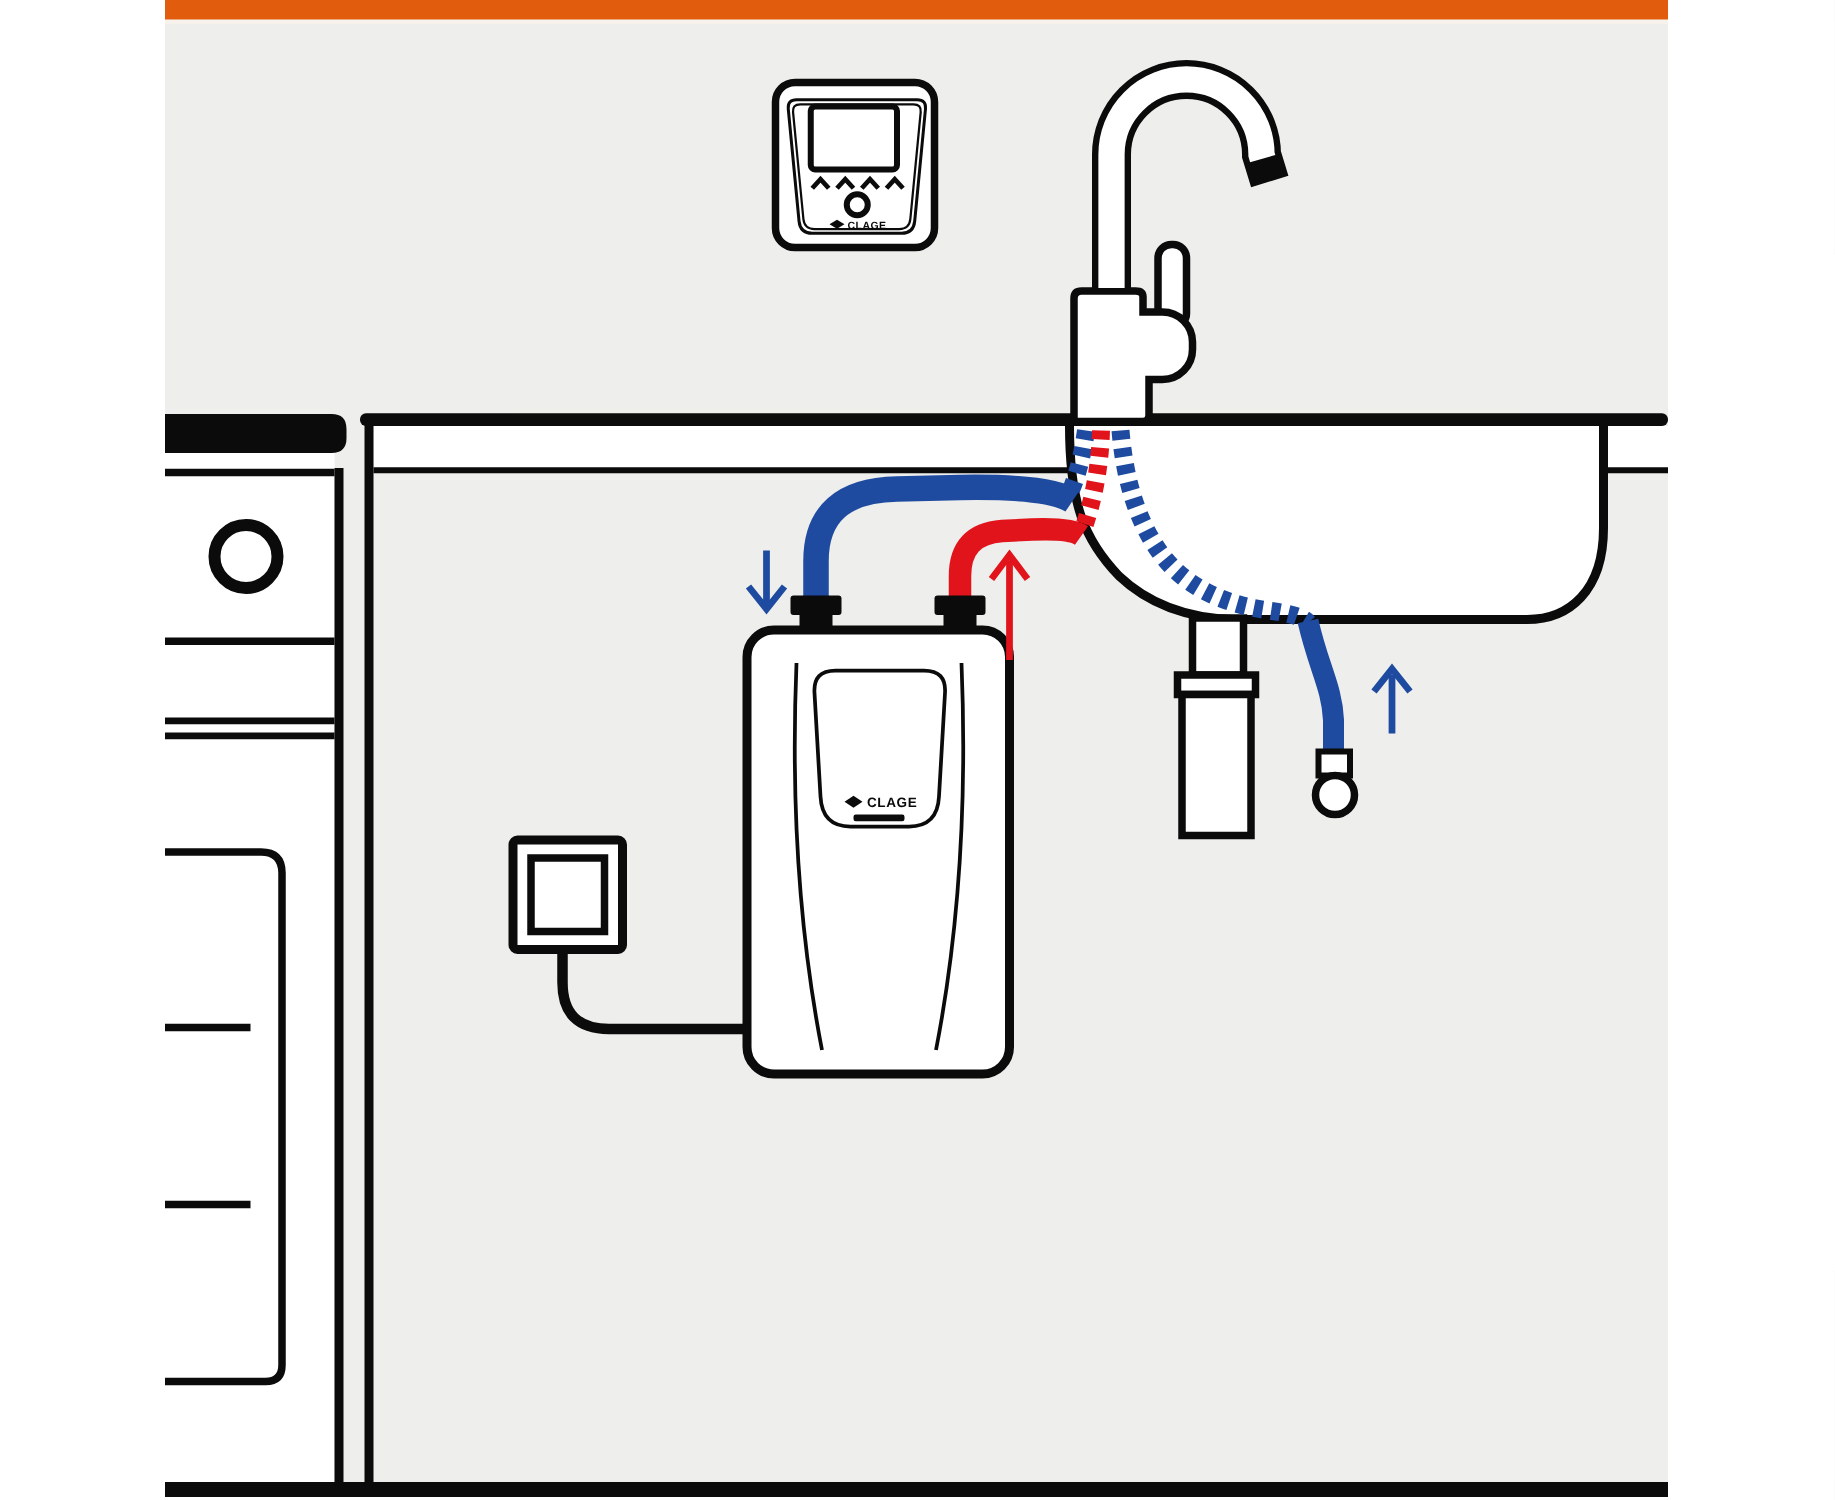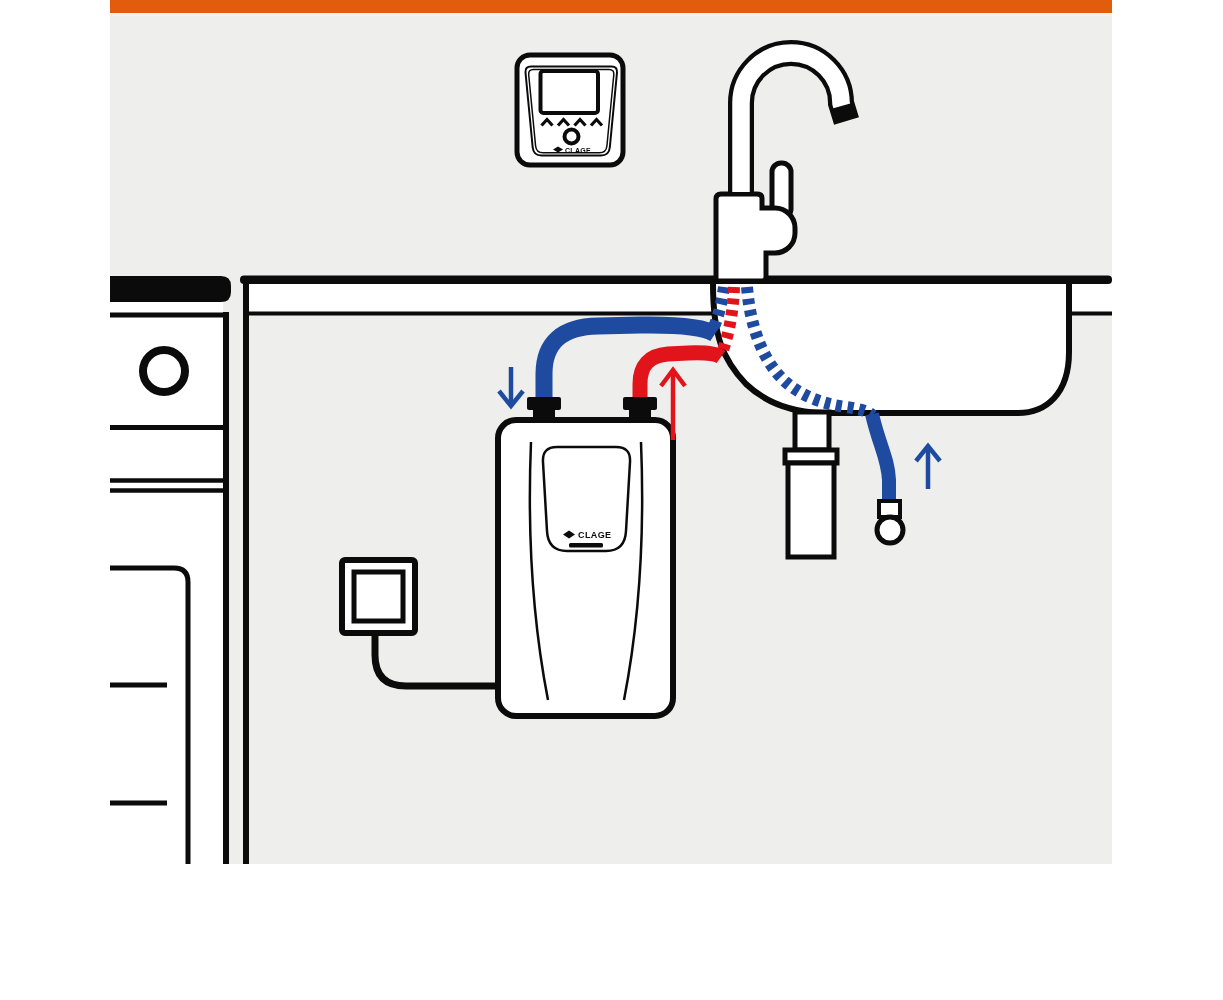--- a/index.html
+++ b/index.html
@@ -5,21 +5,21 @@
   :root{
     --accent-orange:#E25C0E;
     --background-gray:#EEEEEC;
     --line-black:#0B0B0B;
     --cold-blue:#1E4BA0;
     --hot-red:#E1141B;
     --white:#FFFFFF;
     --highlight-strip:#F7F2EC;
   }
   html,body{margin:0;padding:0;background:#fff;}
-  .stage{position:relative;width:1223px;height:864px;background:#fff;overflow:hidden;
+  .stage{position:relative;width:1223px;height:1000px;background:#fff;overflow:hidden;
          font-family:"Liberation Sans",sans-serif;border-radius:14px;}
   svg{display:block;}
   .f-white{fill:var(--white);}
   .f-gray{fill:var(--background-gray);}
   .f-black{fill:var(--line-black);}
   .f-orange{fill:var(--accent-orange);}
   .f-strip{fill:var(--highlight-strip);}
   .s-black{stroke:var(--line-black);}
   .s-blue{stroke:var(--cold-blue);}
   .s-red{stroke:var(--hot-red);}

